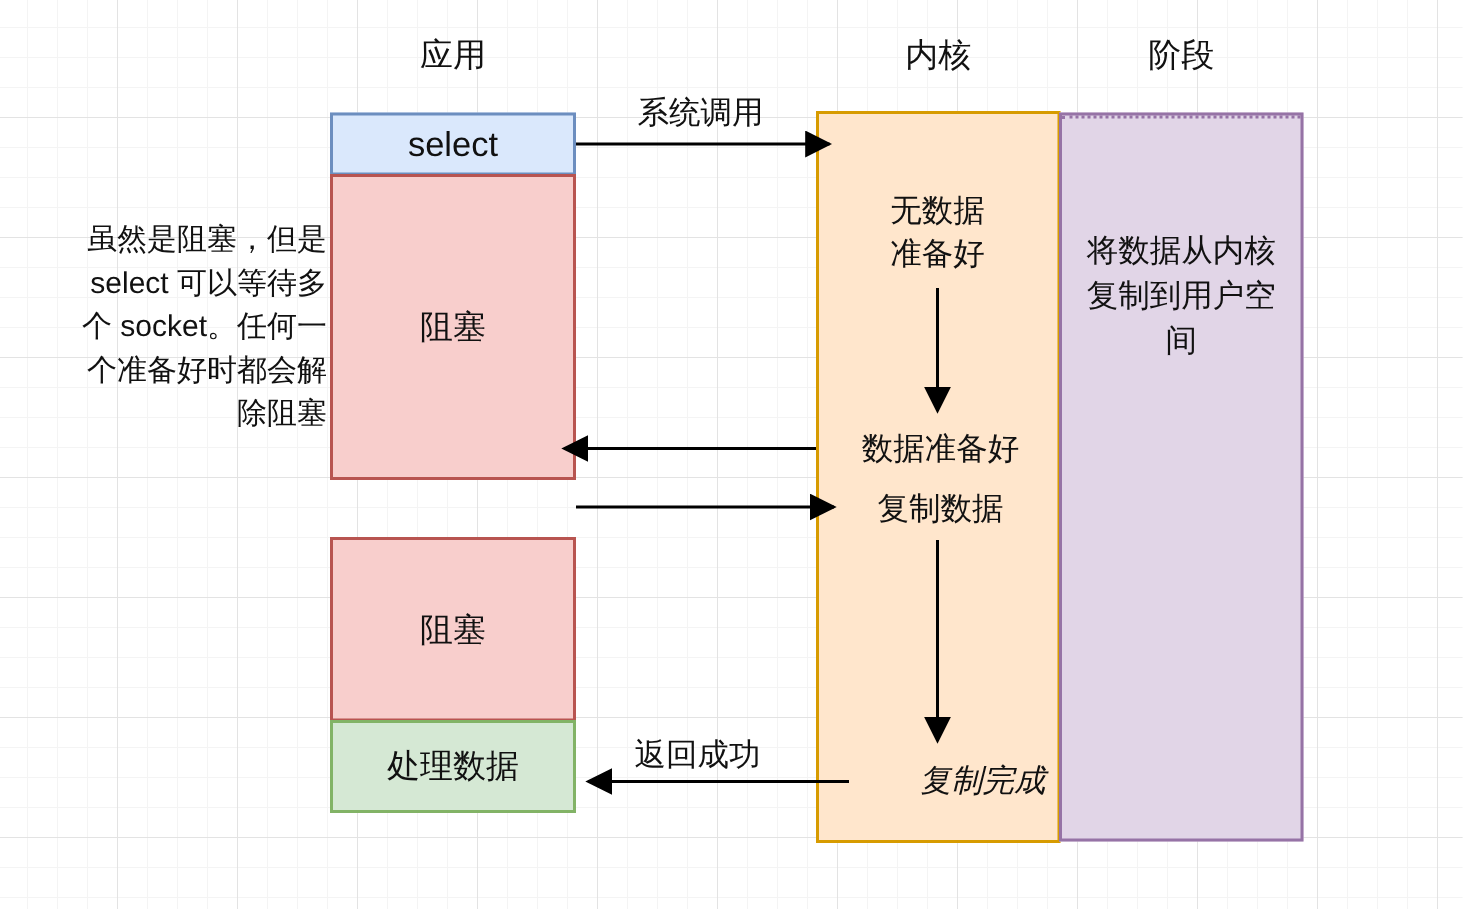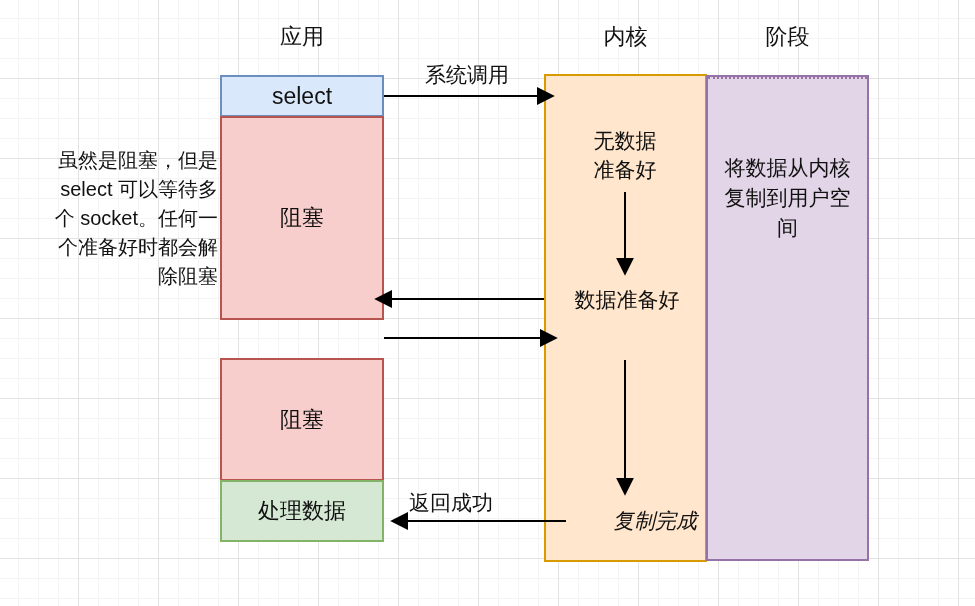--- a/index.html
+++ b/index.html
@@ -83,30 +83,31 @@
   <div class="abs box box-blue center-flex app-label-en" style="left:220px; top:75px; width:164px; height:42px;">select</div>
   <div class="abs box box-pink center-flex app-label-zh" style="left:220px; top:116px; width:164px; height:204px;">阻塞</div>
   <div class="abs box box-pink center-flex app-label-zh" style="left:220px; top:358px; width:164px; height:123px;">阻塞</div>
   <div class="abs box box-green center-flex app-label-zh" style="left:220px; top:480px; width:164px; height:62px;">处理数据</div>
 
   <div class="abs box box-orange" style="left:544px; top:74px; width:163px; height:488px;"></div>
 
   <div class="abs step" style="left:560px; top:126px; width:130px;">无数据
 准备好</div>
   <div class="abs step" style="left:548px; top:285px; width:158px;">数据准备好</div>
+  <div class="abs step" style="left:548px; top:325px; width:158px;">复制数据</div>
   <div class="abs step" style="left:576px; top:506px; width:158px;font-style:italic;">复制完成</div>
 
   <div class="abs box box-purple" style="left:706px; top:75px; width:163px; height:486px;">
     <div class="stage-split-bottom center-flex stage-text">将数据从内核
 复制到用户空
 间</div>
   </div>
 
   <div class="abs arrow-label" style="left:405px; top:61px; width:124px;">系统调用</div>
-  <div class="abs arrow-label" style="left:389px; top:489px; width:124px;">返回成功</div>
+  <div class="abs arrow-label" style="left:403px; top:489px; width:124px;">返回成功</div>
 
   <svg class="flow" width="975" height="606" viewBox="0 0 975 606">
     <defs>
       <marker id="arrowhead" viewBox="0 0 10 10" refX="9" refY="5" markerWidth="9" markerHeight="9" orient="auto-start-reverse">
         <path d="M0,0 L10,5 L0,10 z" fill="#000"></path>
       </marker>
     </defs>
 
     <line x1="384" y1="96" x2="553" y2="96" stroke="#000" stroke-width="2" marker-end="url(#arrowhead)"></line>
 

